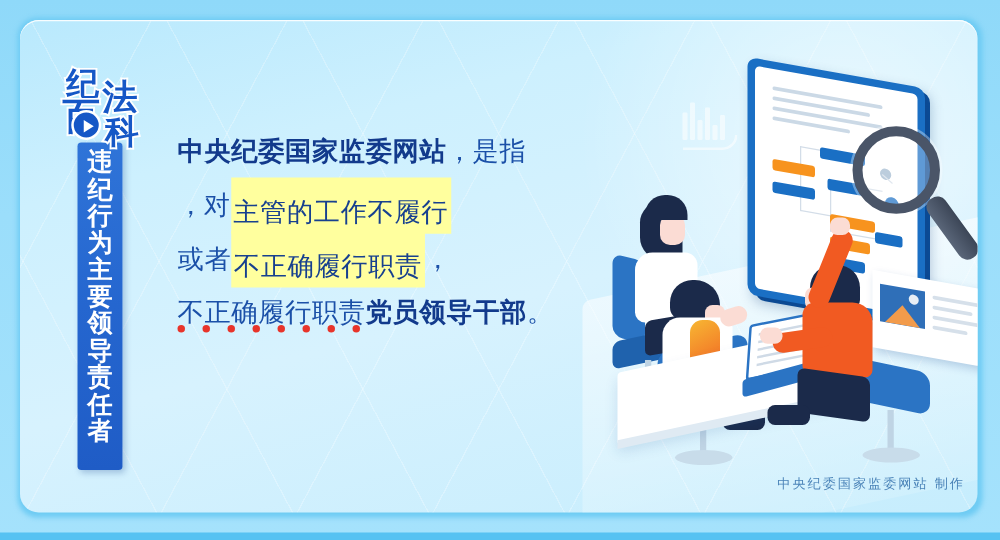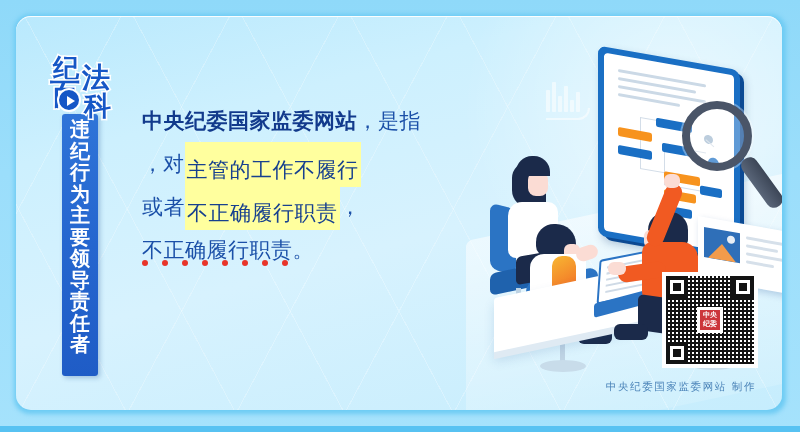--- a/index.html
+++ b/index.html
@@ -273,21 +273,21 @@
   #qr-logo {
     position:absolute; left:31px; top:31px; width:26px; height:26px;
     background:#ffffff; display:flex; align-items:center; justify-content:center;
   }
   #qr-logo-inner {
     width:20px; height:20px; background:#c8262b; color:#fff;
     font-size:7px; line-height:9px; text-align:center; padding-top:1px;
     font-weight:bold;
   }
   #credit {
-    position:absolute; right:26px; bottom:16px;
+    position:absolute; right:10px; bottom:16px;
     font-size:10.5px; color:#4a83b8; letter-spacing:1.6px;
     z-index:12; white-space:nowrap;
   }
 </style>
 </head>
 <body>
 
 <div id="poster">
 
   <div id="frame-shadow"></div>
@@ -445,42 +445,33 @@
           <span class="t-norm">对</span>
           <span class="t-hl">主管的工作不履行</span>
         </div>
         <div class="tline">
           <span class="t-norm">或者</span>
           <span class="t-hl">不正确履行职责</span>
           <span class="t-punct">，</span>
         </div>
         <div class="tline">
           <span class="t-norm">不正确履行职责</span>
+          <span class="t-bold">党员领导干部</span>
           <span class="t-punct">。</span>
           <div id="dots-row">
             <span class="rdot"></span>
             <span class="rdot"></span>
             <span class="rdot"></span>
             <span class="rdot"></span>
             <span class="rdot"></span>
             <span class="rdot"></span>
             <span class="rdot"></span>
             <span class="rdot"></span>
           </div>
         </div>
       </div>
 
-    <div id="qr-wrap">
-      <div id="qr">
-        <div class="qr-eye" style="left:0;top:0;"></div>
-        <div class="qr-eye" style="right:0;top:0;"></div>
-        <div class="qr-eye" style="left:0;bottom:0;"></div>
-        <div id="qr-logo">
-          <div id="qr-logo-inner">中央纪委</div>
-        </div>
-      </div>
-    </div>
 
     <div id="credit">中央纪委国家监委网站 制作</div>
   </div>
 
   <div id="bottom-strip"></div>
 </div>
 
 </body></html>

